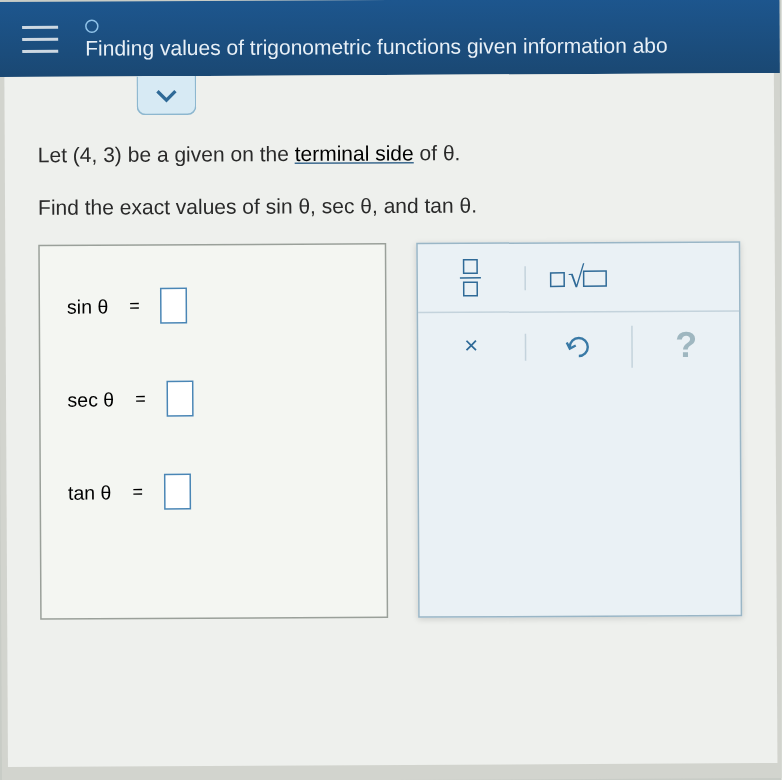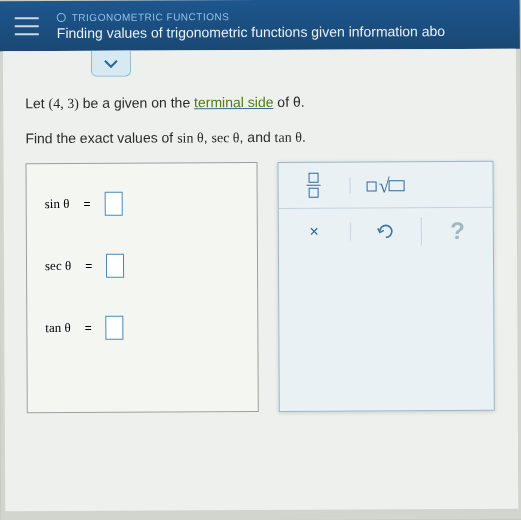--- a/index.html
+++ b/index.html
@@ -53,23 +53,23 @@
     border: 1px solid #8db7cf;
     border-top: none;
     border-radius: 0 0 6px 6px;
     display: flex; align-items: center; justify-content: center;
   }
   .chev-tab svg { width: 16px; height: 12px; }
   .problem {
     font-size: 14px; color: #2a2a2a; line-height: 1.5;
     margin-top: 14px;
   }
-  .problem .u { text-decoration: underline; text-decoration-color: #3d6a8f; color: #4d7c0f;}
+  .problem .u { text-decoration: underline; text-decoration-color: #3d6a8f; color: #000000;}
   .problem p { margin-bottom: 14px; }
-  .mathvar { font-family: Liberation Serif, serif; }
+  .mathvar { font-family: Liberation Sans, sans-serif; }
   .workarea {
     display: flex; gap: 20px; margin-top: 14px;
   }
   .answerbox {
     border: 1px solid #9aa09a;
     width: 232px; height: 250px;
     background: #f4f6f2;
     padding: 28px 18px;
     display: flex; flex-direction: column; gap: 38px;
   }
@@ -109,21 +109,20 @@
 <div class="photo">
   <div class="header">
     <div class="hamburger">
       <span></span>
         <span></span>
         <span></span>
     </div>
     <div class="htxt">
       <div class="overline">
         <span class="dot"></span>
-        <span>TRIGONOMETRIC FUNCTIONS</span>
       </div>
       <div class="title">Finding values of trigonometric functions given information abo</div>
     </div>
   </div>
 
   <div class="content">
     <div class="chev-tab">
       <svg viewBox="0 0 16 12">
         <path d="M2 3 L8 9 L14 3" fill="none" stroke="#2f6a97" stroke-width="2.2"></path>
       </svg>

